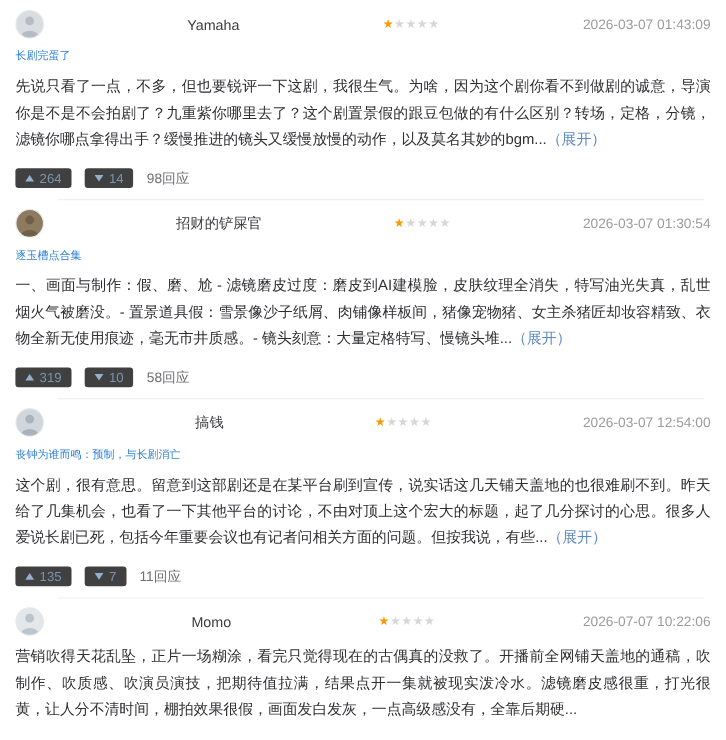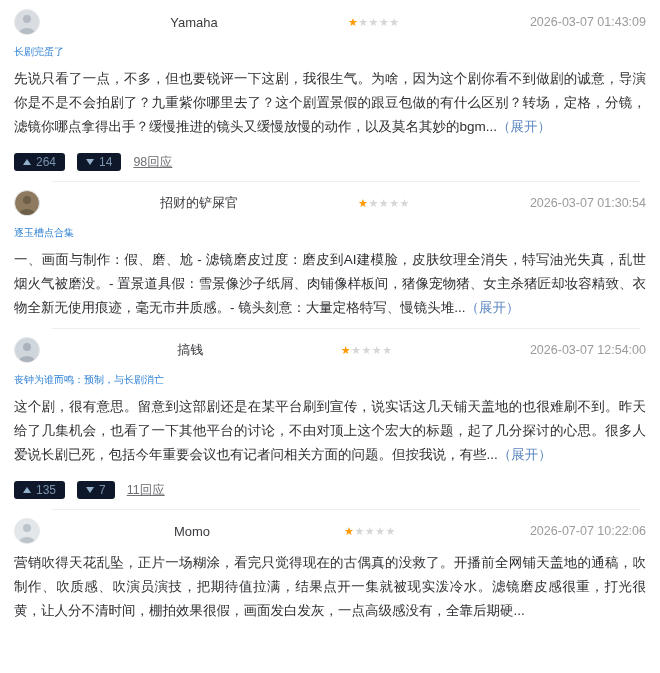--- a/index.html
+++ b/index.html
@@ -119,21 +119,21 @@
     margin-top: 12px;
     display: flex;
     align-items: center;
     gap: 12px;
     height: 22px;
   }
   .pill {
     display: inline-flex;
     align-items: center;
     gap: 5px;
-    background: #0f172a;
+    background: #404040;
     border-radius: 3px;
     padding: 3px 9px;
     font-size: 12px;
     color: #7a93ad;
     line-height: 1;
   }
   .pill .tri {
     display: inline-block;
     width: 0;
     height: 0;
@@ -141,21 +141,20 @@
     border-right: 4px solid transparent;
     border-bottom: 6px solid #93b0cc;
   }
   .pill .tri.down {
     border-bottom: none;
     border-top: 6px solid #93b0cc;
   }
   .reply-count {
     font-size: 12.5px;
     color: #6f6f74;
-    text-decoration: underline;
   }
   .last-fade {
     position: relative;
   }
 </style>
 </head>
 <body>
 
 <div class="review-list">
 
@@ -183,20 +182,31 @@
 
   <div class="review">
     <div class="rev-head">
       <div class="avatar a2"></div>
       <span class="uname">招财的铲屎官</span>
       <span class="stars"><span class="on">★</span><span class="off">★★★★</span></span>
       <span class="date">2026-03-07 01:30:54</span>
     </div>
     <div class="rev-title">逐玉槽点合集</div>
     <div class="rev-body"><span>一、画面与制作：假、磨、尬 - 滤镜磨皮过度：磨皮到AI建模脸，皮肤纹理全消失，特写油光失真，乱世烟火气被磨没。- 置景道具假：雪景像沙子纸屑、肉铺像样板间，猪像宠物猪、女主杀猪匠却妆容精致、衣物全新无使用痕迹，毫无市井质感。- 镜头刻意：大量定格特写、慢镜头堆...</span><span class="expand">（展开）</span></div>
+    <div class="rev-actions">
+      <span class="pill">
+          <span class="tri"></span>
+          <span>319</span>
+        </span>
+      <span class="pill">
+          <span class="tri down"></span>
+          <span>10</span>
+        </span>
+      <span class="reply-count">58回应</span>
+    </div>
   </div>
 
   <div class="review">
     <div class="rev-head">
       <div class="avatar a3"></div>
       <span class="uname">搞钱</span>
       <span class="stars"><span class="on">★</span><span class="off">★★★★</span></span>
       <span class="date">2026-03-07 12:54:00</span>
     </div>
     <div class="rev-title">丧钟为谁而鸣：预制，与长剧消亡</div>

